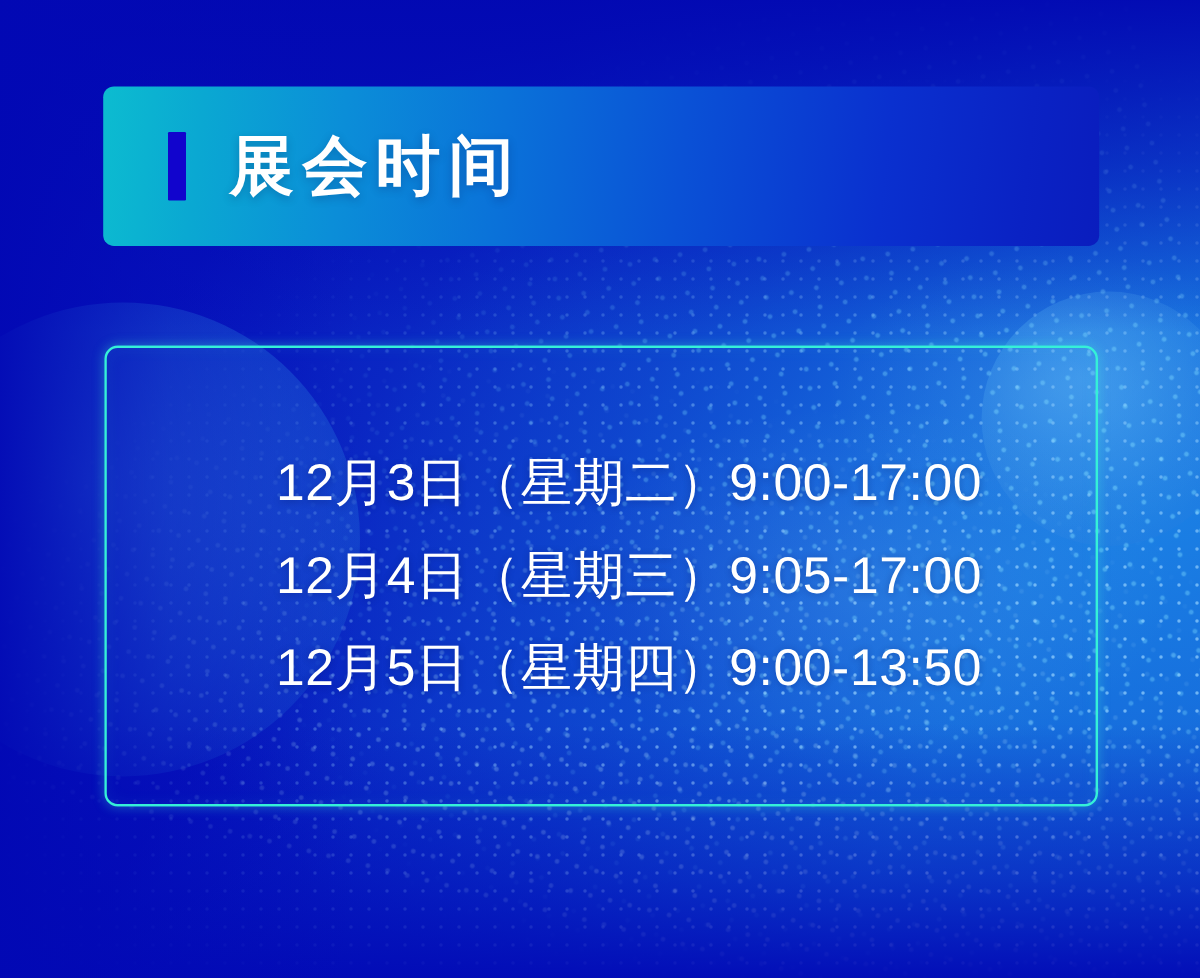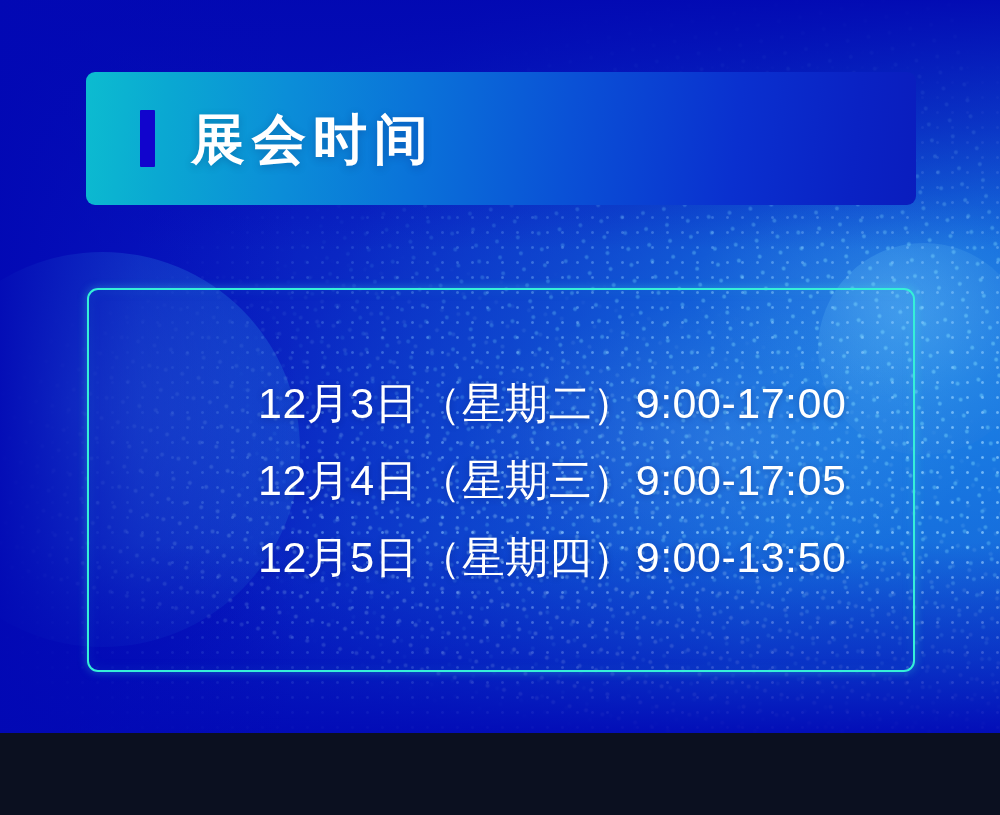--- a/index.html
+++ b/index.html
@@ -3,21 +3,21 @@
 <meta charset="utf-8">
 <style>
   html, body {
     margin: 0;
     padding: 0;
     background: #0b1020;
   }
   #poster {
     position: relative;
     width: 1000px;
-    height: 733px;
+    height: 815px;
     overflow: hidden;
     font-family: "Liberation Sans", "DejaVu Sans", sans-serif;
     
     background: #0715bd;
   }
 
   
   .bg-layer {
     position: absolute;
     inset: 0;
@@ -193,21 +193,20 @@
     padding-left: 141px;
   }
   .date-line {
     color: #ffffff;
     font-size: 43px;
     font-weight: 400;
     line-height: 77px;
     letter-spacing: 0.5px;
     white-space: nowrap;
     text-shadow: 0 1px 6px rgba(0,20,90,0.3);
-    margin-left: 28px;
   }
 </style>
 </head>
 <body>
 
 <div id="poster">
 
   <div class="bg-layer bg-sweep"></div>
   <div class="bg-layer bg-sweep2"></div>
   <div class="circle circle-left"></div>
@@ -221,18 +220,18 @@
   <div class="bg-layer bg-leftdark"></div>
 
   <div class="header-bar">
     <div class="header-accent"></div>
     <div class="header-title">展会时间</div>
   </div>
 
   <div class="date-card">
     <div class="date-lines">
       <div class="date-line">12月3日（星期二）9:00-17:00</div>
-      <div class="date-line">12月4日（星期三）9:00-17:05</div>
+      <div class="date-line">12月4日（星期三）9:05-17:00</div>
       <div class="date-line">12月5日（星期四）9:00-13:50</div>
     </div>
   </div>
 
 </div>
 
 </body></html>

